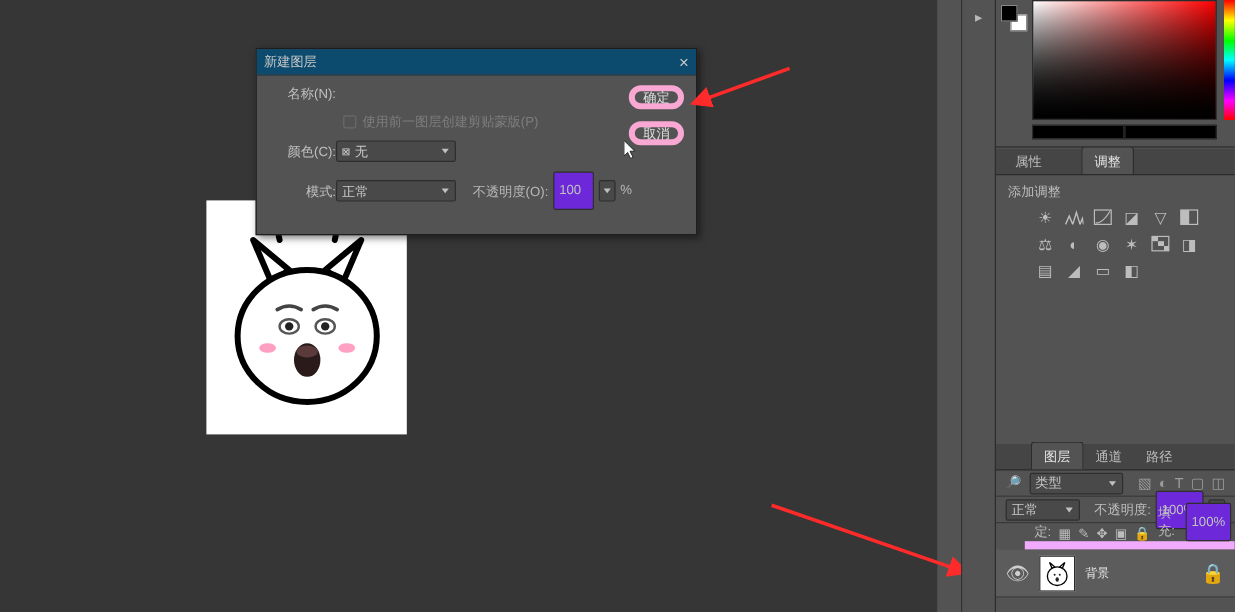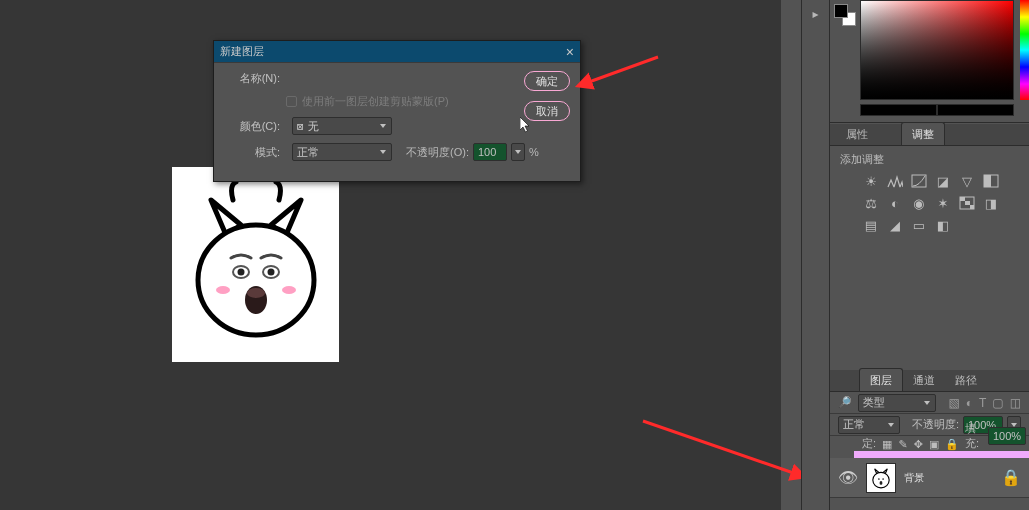--- a/index.html
+++ b/index.html
@@ -10,33 +10,33 @@
   .canvas-image { position: absolute; left: 172px; top: 167px; width: 167px; height: 195px; background: #fff; display:flex; align-items:center; justify-content:center; }
   .canvas-image svg { width: 150px; height: 170px; }
 
   
   .dialog { position: absolute; left: 213px; top: 40px; width: 368px; background: #535353; border: 1px solid #1d1d1d; box-shadow: 2px 2px 6px rgba(0,0,0,0.5); }
   .dialog-titlebar { height: 22px; background: #0c4a6e; display:flex; align-items:center; justify-content:space-between; padding: 0 6px; border-bottom: 1px solid #3a3a3a;}
   .dialog-title { color: #c9c9c9; font-size: 11px; }
   .dialog-close { color: #c9c9c9; font-size: 14px; line-height:14px; cursor:pointer; }
   .dialog-body { padding: 8px 10px 12px 10px; color:#b8b8b8; font-size:11px; }
   .dialog-row { display:flex; align-items:center; margin-bottom:8px; }
-  .dialog-label { text-align:right; width: 56px; margin-right: 12px; color:#c0c0c0; font-size:11px;}
+  .dialog-label { text-align:right; width: 56px; margin-right: 0; color:#c0c0c0; font-size:11px;}
   .name-input { flex:1; height:18px; background:#4a4a4a; border:1px solid #1d4f8a; outline:2px solid #1d6fd0; color:#fff; font-size:11px; padding:0 4px; }
   .name-input::selection { background:#1d6fd0; }
   .checkbox-row { padding-left: 62px; color:#7d7d7d; font-size:11px; display:flex; align-items:center; gap:5px;}
   .fake-checkbox { width:11px; height:11px; border:1px solid #6a6a6a; border-radius:2px; display:inline-block;}
   .select { height:18px; background:#494949; border:1px solid #2e2e2e; color:#c9c9c9; font-size:11px; padding:0 16px 0 4px; position:relative; display:inline-flex; align-items:center; border-radius:2px;}
   .select::after { content:""; position:absolute; right:5px; top:6px; border-left:3px solid transparent; border-right:3px solid transparent; border-top:4px solid #c0c0c0;}
   .select-mark { font-family: monospace; margin-right:4px;}
-  .btn { position:absolute; right: 10px; width: 46px; height: 20px; border:1px solid #f9a8d4; border-radius:10px; color:#e0e0e0; font-size:11px; display:flex; align-items:center; justify-content:center; background:transparent; }
+  .btn { position:absolute; right: 10px; width: 46px; height: 20px; border:5px solid #f9a8d4; border-radius:10px; color:#e0e0e0; font-size:11px; display:flex; align-items:center; justify-content:center; background:transparent; }
   .btn-ok { top: 30px; }
   .btn-cancel { top: 60px; }
   .opacity-group { display:inline-flex; align-items:center; gap:4px;}
-  .small-field { width:34px; height:18px; background:#14532d; border:1px solid #2e2e2e; color:#c0c0c0; font-size:11px; padding:0 4px; display:inline-flex; align-items:center; border-radius:2px;}
+  .small-field { width:34px; height:32px; background:#6d28d9; border:1px solid #2e2e2e; color:#c0c0c0; font-size:11px; padding:0 4px; display:inline-flex; align-items:center; border-radius:2px;}
   .small-drop { width:14px; height:18px; background:#494949; border:1px solid #2e2e2e; display:inline-flex; align-items:center; justify-content:center; border-radius:2px;}
   .chev-down { border-left:3px solid transparent; border-right:3px solid transparent; border-top:4px solid #c0c0c0;}
 
   
   .cursor { position:absolute; left:520px; top:117px; color:#e8e8e8; font-size:14px; pointer-events:none;}
 
   
   .sidebar { position:absolute; right:0; top:0; width:228px; height:510px; background:#535353; border-left:1px solid #2c2c2c; }
   .sidebar-sep { position:absolute; left:0; width:100%; border-top:1px solid #2c2c2c;}
 

